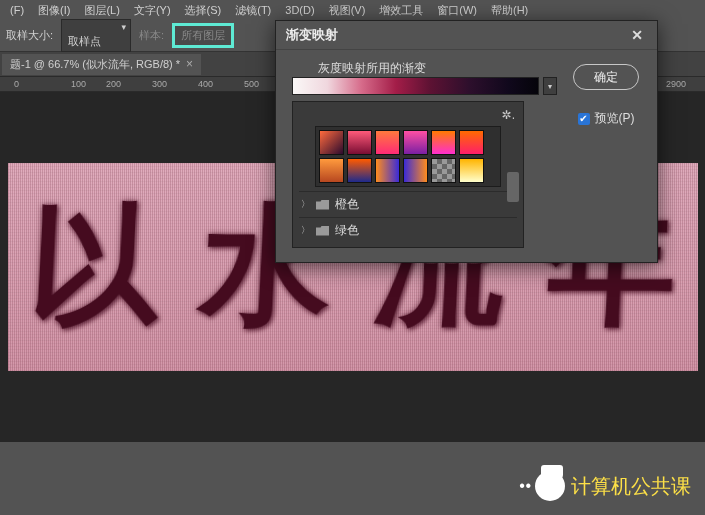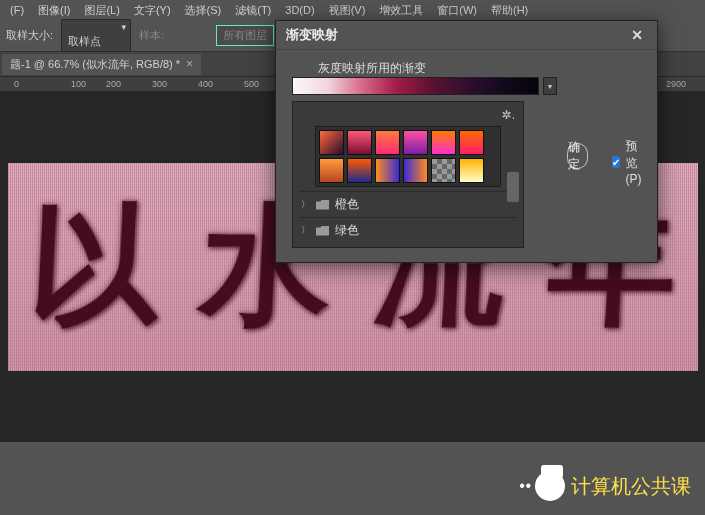--- a/index.html
+++ b/index.html
@@ -3,21 +3,21 @@
 <meta charset="utf-8">
 <style>
   * { margin: 0; padding: 0; box-sizing: border-box; }
   body { width: 705px; height: 515px; background: #535353; font-family: "Microsoft YaHei", sans-serif; font-size: 11px; color: #d0d0d0; overflow: hidden; position: relative; }
   .menubar { background: #535353; display: flex; padding: 2px 4px; gap: 2px; height: 20px; align-items: center; }
   .menu-item { padding: 2px 6px; color: #d0d0d0; cursor: pointer; }
   .options-bar { background: #535353; display: flex; align-items: center; padding: 4px 6px; height: 32px; gap: 8px; border-bottom: 1px solid #333; }
   .opt-label { color: #d0d0d0; }
   .dropdown { background: #3f3f3f; border: 1px solid #2a2a2a; padding: 14px 18px 2px 6px; color: #d0d0d0; position: relative; min-width: 70px; }
   .dropdown::after { content: "▾"; position: absolute; right: 4px; top: 2px; font-size: 9px; }
-  .gray-input { background: #4a4a4a; border: 1px solid #5eead4; padding: 2px 6px; color: #888; min-width: 55px; margin-left: 44px; }
+  .gray-input { background: #4a4a4a; border: 3px solid #5eead4; padding: 2px 6px; color: #888; min-width: 55px; }
   .tab-bar { background: #424242; display: flex; align-items: center; height: 24px; padding-left: 2px; }
   .tab { background: #535353; padding: 3px 8px; color: #d0d0d0; display: flex; align-items: center; gap: 6px; font-size: 11px; }
   .tab .close { color: #aaa; font-size: 12px; cursor: pointer; }
   .ruler { background: #3f3f3f; height: 16px; display: flex; color: #aaa; font-size: 9px; position: relative; overflow: hidden; border-top: 1px solid #2a2a2a; border-bottom: 1px solid #2a2a2a; }
   .ruler-tick { position: absolute; top: 2px; }
   .canvas-area { background: #262626; height: 350px; display: flex; align-items: center; justify-content: center; position: relative; padding: 10px 6px; }
   .canvas-img { width: 690px; height: 208px; position: relative; background:
     repeating-linear-gradient(90deg, rgba(150,40,70,0.15) 0 1px, transparent 1px 2px),
     linear-gradient(0deg, rgba(160,60,90,0.25), rgba(200,120,150,0.15)),
     #e4b6c4;
@@ -39,21 +39,21 @@
   .gear { color:#ccc; font-size:12px; cursor:pointer;}
   .swatch-grid { background:#2f2f2f; padding:3px; display:flex; flex-wrap:wrap; gap:3px; border:1px solid #1c1c1c; width: 186px; margin:0 auto 4px auto;}
   .swatch { width:25px; height:25px; border: 1px solid #111; }
   .s1{background:linear-gradient(135deg,#ff6a3d,#2b0a2e);} .s2{background:linear-gradient(180deg,#ff5a7a,#7a0d33);} .s3{background:linear-gradient(180deg,#ff7a3d,#ff2a76);} .s4{background:linear-gradient(180deg,#ff4fa3,#7a1fa3);} .s5{background:linear-gradient(180deg,#ff7a00,#ff2ecf);} .s6{background:linear-gradient(180deg,#ff6a00,#ff1e6a);} .s7{background:linear-gradient(180deg,#ff9a3d,#b74720);} .s8{background:linear-gradient(180deg,#ff5a00,#1e2a8c);} .s9{background:linear-gradient(90deg,#ff8c1e,#3a2bd8);} .s10{background:linear-gradient(90deg,#3a2bd8,#ff8c1e);}
   .s11{background:repeating-conic-gradient(#666 0 25%, #999 0 50%) 0 0/10px 10px;} .s12{background:linear-gradient(0deg,#ffffcc,#ffb400);}
   .folder-row { display:flex; align-items:center; gap:6px; padding:4px 2px; color:#ddd; font-size:12px; border-top:1px solid #2b2b2b; }
   .folder-row .arrow{ color:#ccc; font-size:9px;}
   .folder-ico { width:13px; height:10px; background:#9a9a9a; clip-path: polygon(0 20%, 35% 20%, 45% 0, 100% 0, 100% 100%, 0 100%);}
   .scroll-nub { position:absolute; right:4px; top:70px; width:12px; height:30px; background:#666; border-radius:2px;}
   .preset-panel{position:relative;}
-  .dlg-right { width: 78px; display: flex; flex-direction: row; align-items: center; gap: 24px; padding-top: 4px;}
+  .dlg-right { width: 78px; display: flex; flex-direction: column; align-items: center; gap: 8px; padding-top: 4px;}
   .pill-btn { width: 66px; height: 26px; border: 1px solid #7a7a7a; border-radius: 14px; color: #eee; display: flex; align-items: center; justify-content: center; font-size: 12px; cursor: pointer; background: #535353; }
   .pill-btn.primary{border-color:#c7c7c7;}
   .chk-row { display: flex; align-items: center; gap: 5px; font-size: 12px; color: #ddd; margin-top: 12px; }
   .chk { width:12px; height:12px; background:#2974d6; display:inline-flex; align-items:center; justify-content:center; color:#fff; font-size:10px; border-radius:2px;}
   
   .wm { position:absolute; right:14px; bottom:14px; display:flex; align-items:center; gap:6px; z-index:60; }
   .wm-dots{ color:#fff; font-size:16px; letter-spacing:-2px;}
   .wm-ico { width:30px; height:30px; background:#fff; border-radius:50%; display:flex; align-items:center; justify-content:center; color:#333; font-size:10px; position:relative;}
   .wm-ico::before{content:""; position:absolute; width:18px; height:12px; border:2px solid #fff; border-radius:3px 3px 6px 6px; top:-6px; left:6px; background:#fff;}
   .wm-text { color:#fde047; font-size:20px; font-weight:500;}

